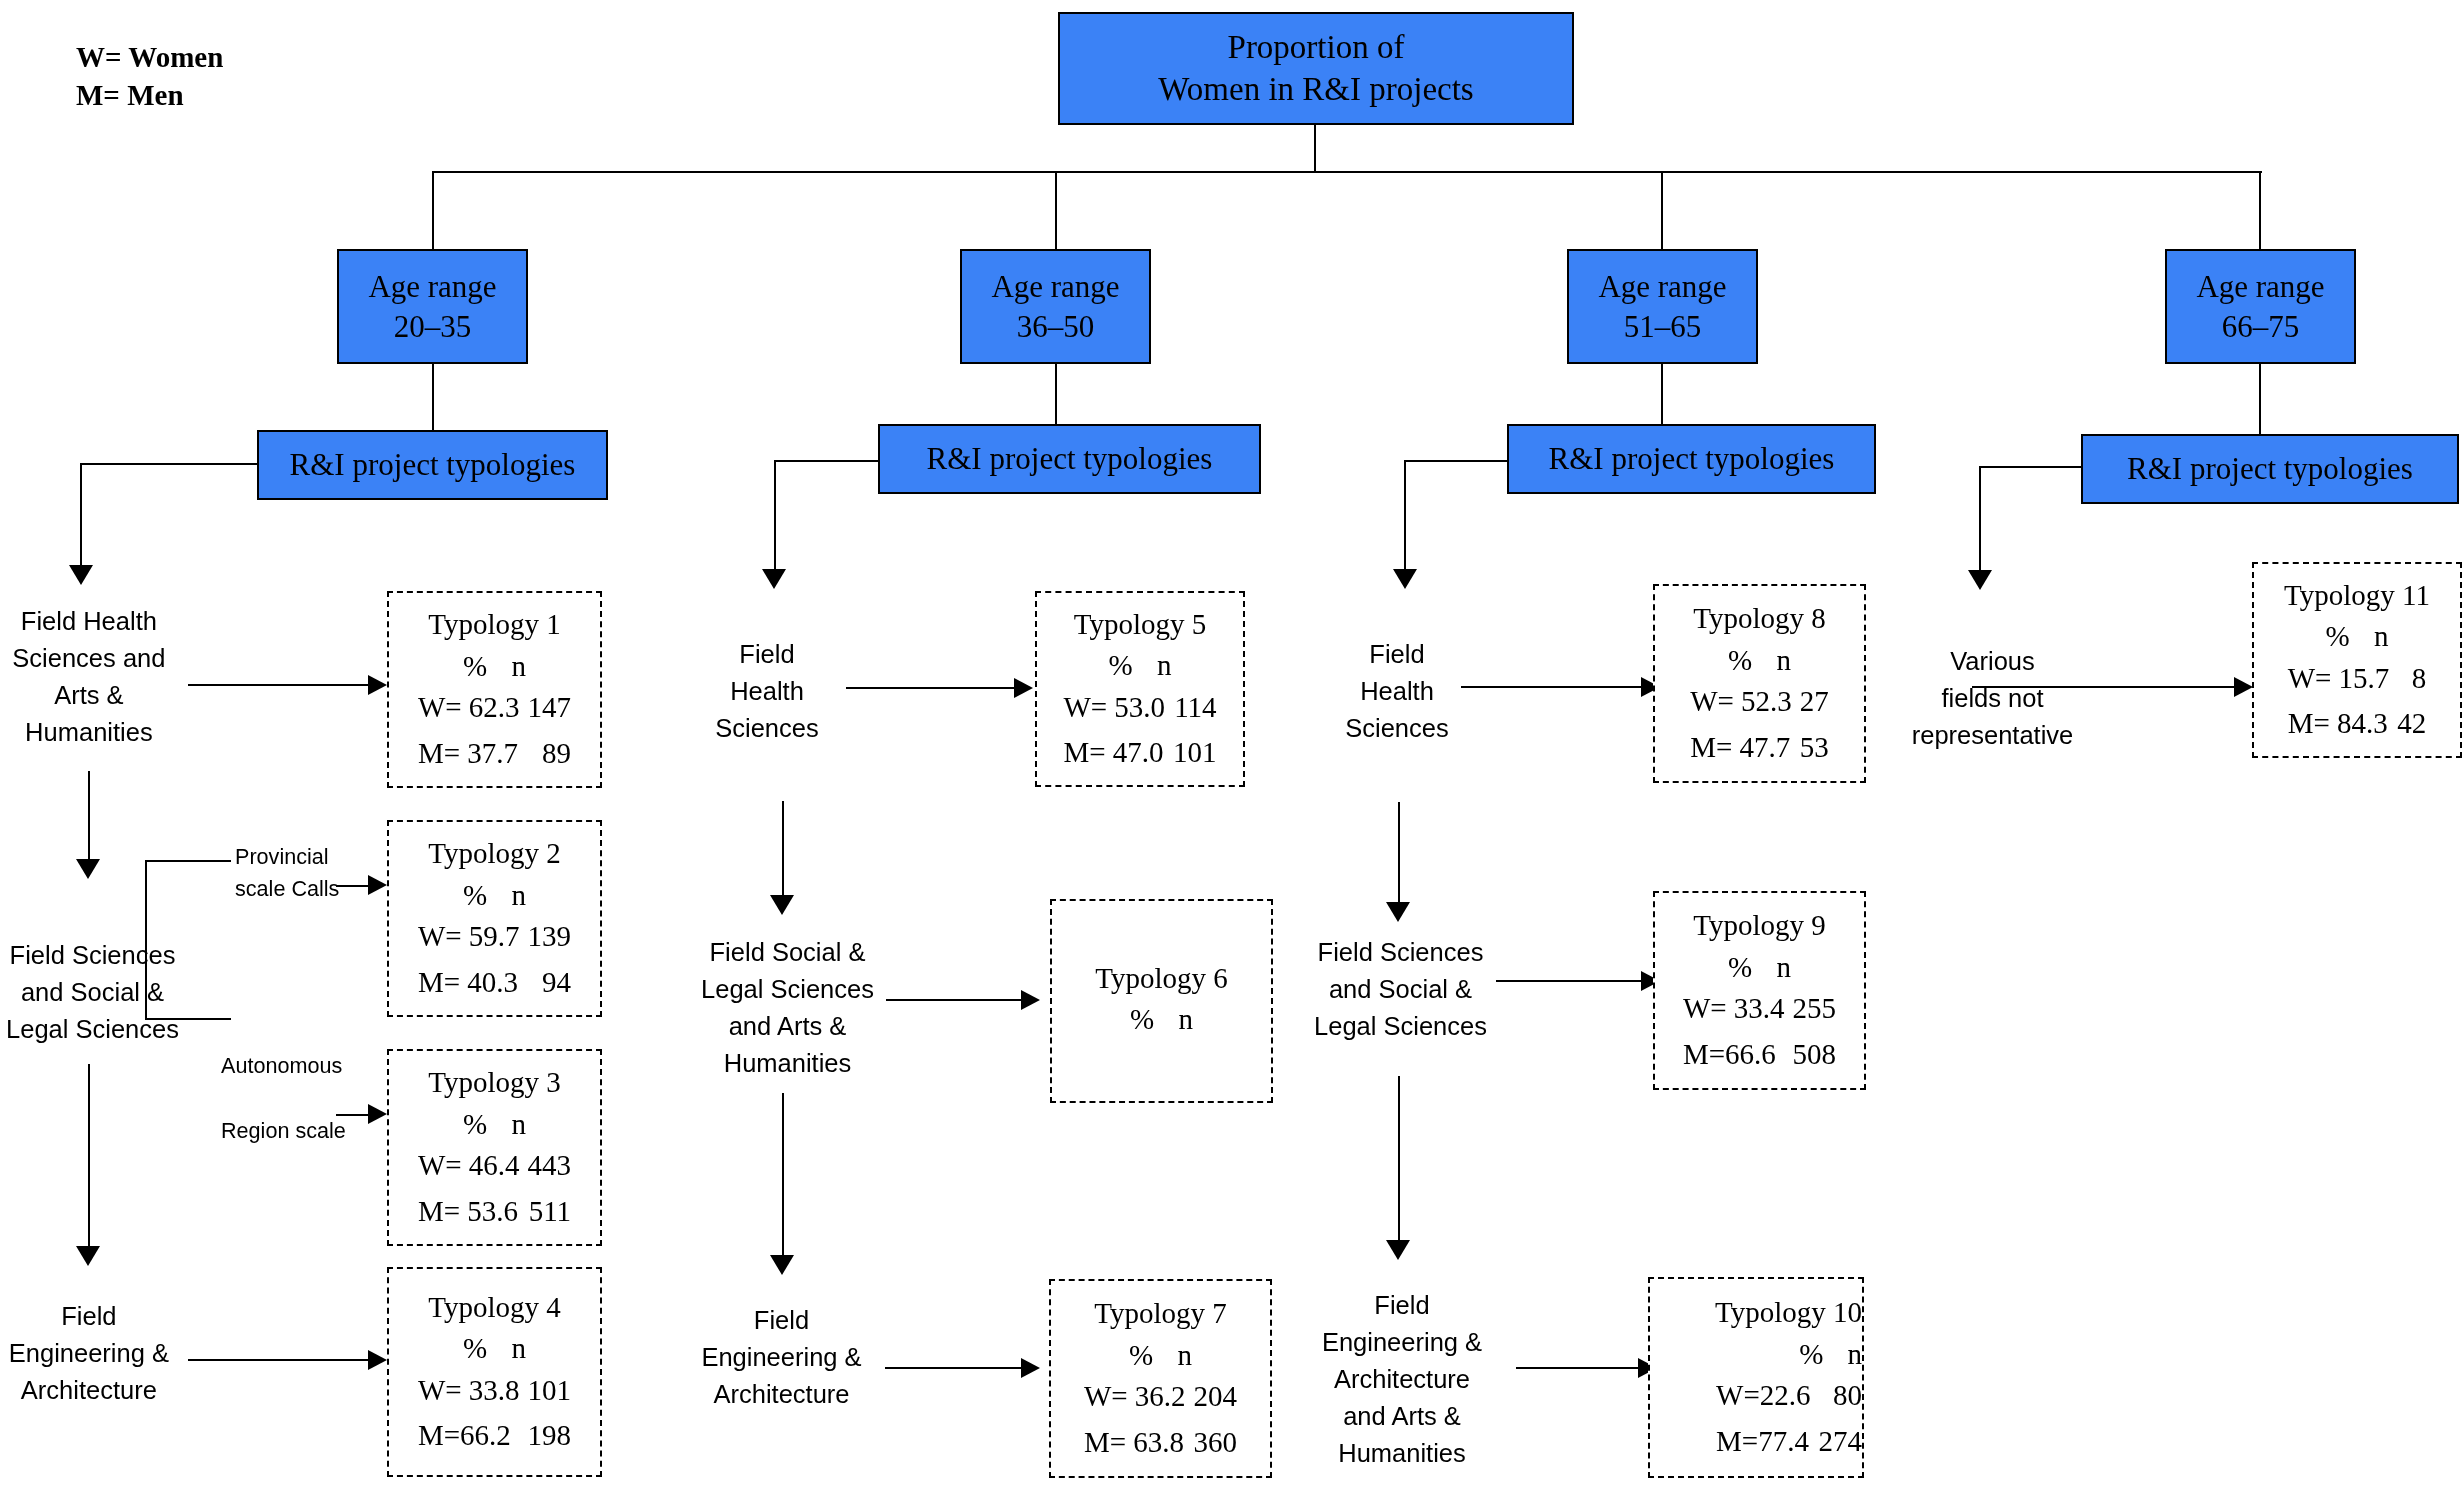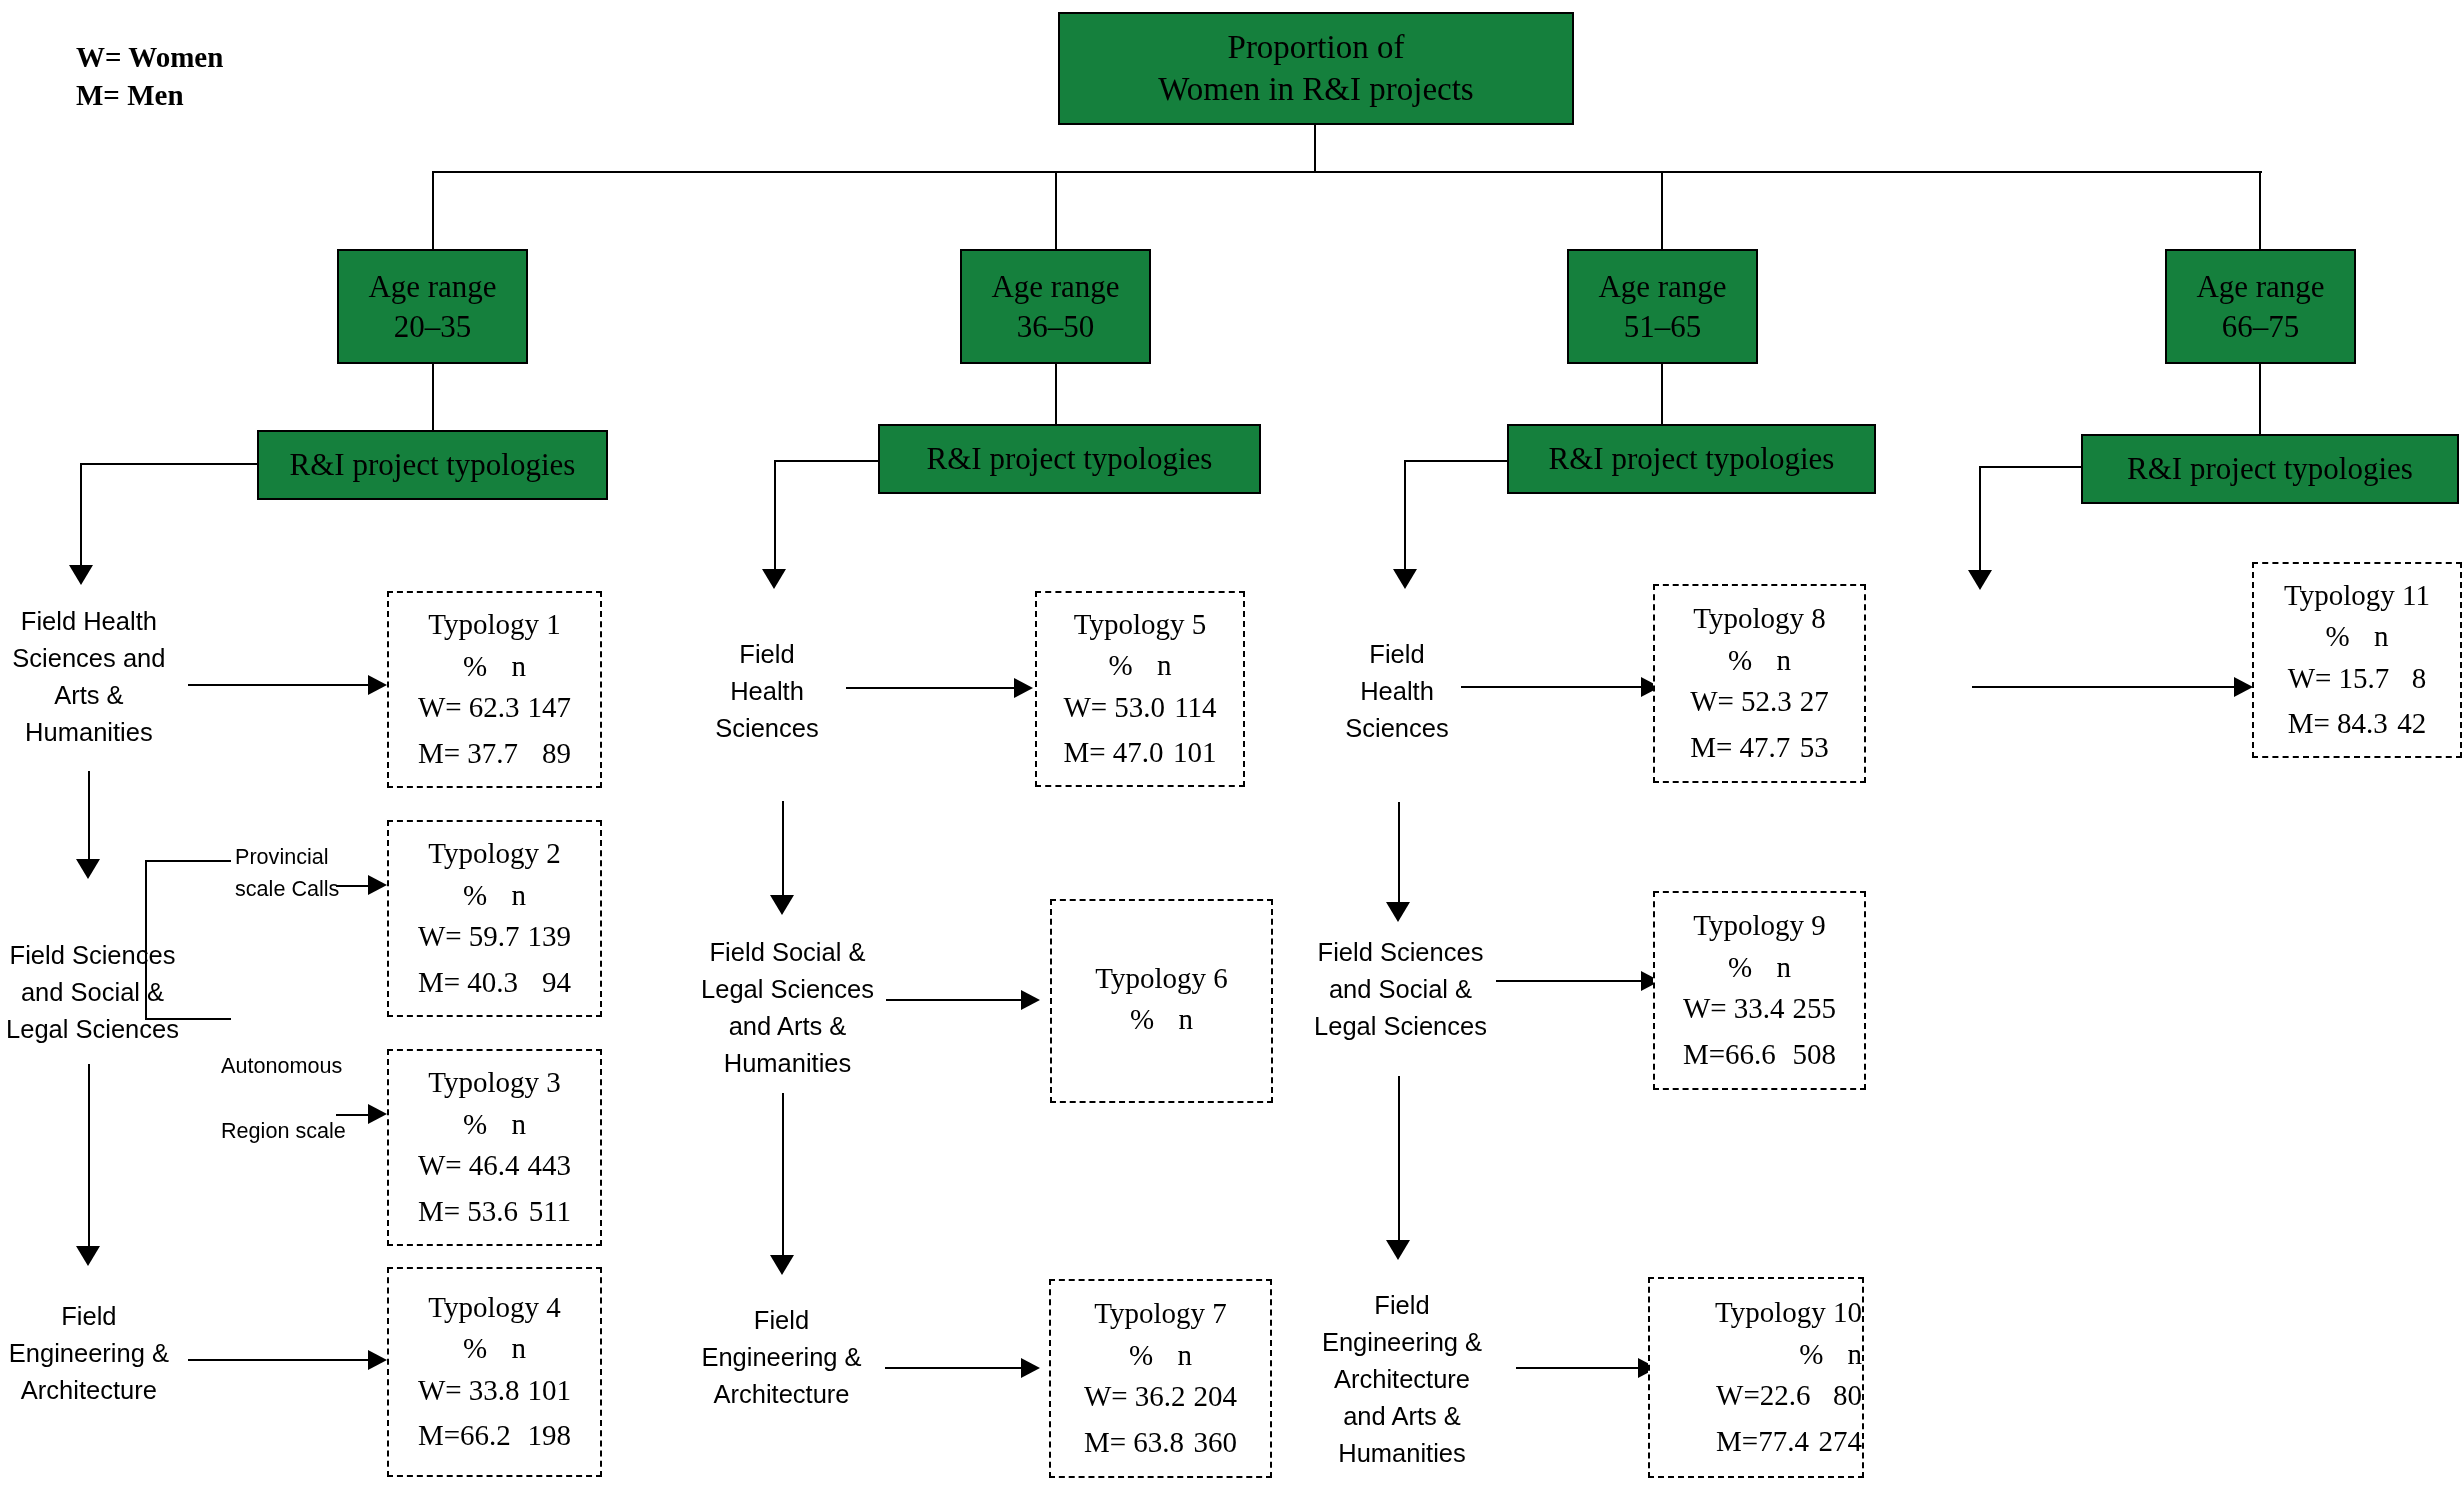--- a/index.html
+++ b/index.html
@@ -1,21 +1,21 @@
 <!DOCTYPE html>
 <html style="font-size:10.2px"><head>
 <meta charset="utf-8">
 <style>
   html,body{margin:0;padding:0;background:#fff;}
   body{font-family:"Liberation Serif",serif;color:#000;}
   #canvas{position:relative;width:2462px;height:1491px;background:#fff;overflow:hidden;}
 
   .legend{position:absolute;font-family:"Liberation Serif",serif;font-weight:bold;font-size:29px;line-height:1.32;white-space:pre;}
 
-  .nodebox{position:absolute;border:2.5px solid #000;background:#15803d;box-sizing:border-box;
+  .nodebox{position:absolute;border:2.5px solid #000;background:#3b82f6;box-sizing:border-box;
            display:flex;align-items:center;justify-content:center;text-align:center;
            font-family:"Liberation Serif",serif;font-size:31px;line-height:1.28;}
   .nodebox.title{font-size:33px;}
 
   .typbox{position:absolute;border:2.5px dashed #000;background:#fff;box-sizing:border-box;
           font-family:"Liberation Serif",serif;font-size:29px;line-height:1.3;
           display:flex;flex-direction:column;align-items:center;justify-content:center;}
   .typbox .tname{margin-bottom:3.8px;}
   .typgrid{display:grid;grid-template-columns:auto auto;column-gap:21.6px;row-gap:6.4px;gap:8px;}
   .typgrid .c-l{text-align:left;white-space:pre;}
@@ -331,20 +331,23 @@
       <span class="c-r">n</span>
     </div>
     <div class="typgrid">
       <span class="c-l"><span>W=</span><span>22.6</span></span>
       <span class="c-r">80</span>
       <span class="c-l"><span>M=</span><span>77.4</span></span>
       <span class="c-r">274</span>
     </div>
   </div>
 
+  <div class="fieldlabel" style="left:1897px;top:643px;width:191px;">Various
+fields not
+representative</div>
   <div class="ln lnh" style="left:1972px;top:686px;width:267px;height:1.9px;"></div>
   <div class="arrow-r" style="left:2234px;top:677px;"></div>
 
   <div class="typbox" style="left:2252px;top:562px;width:210px;height:196px;">
     <div class="tname">Typology 11</div>
     <div class="typhdr">
       <span class="c-l">%</span>
       <span class="c-r">n</span>
     </div>
     <div class="typgrid">

